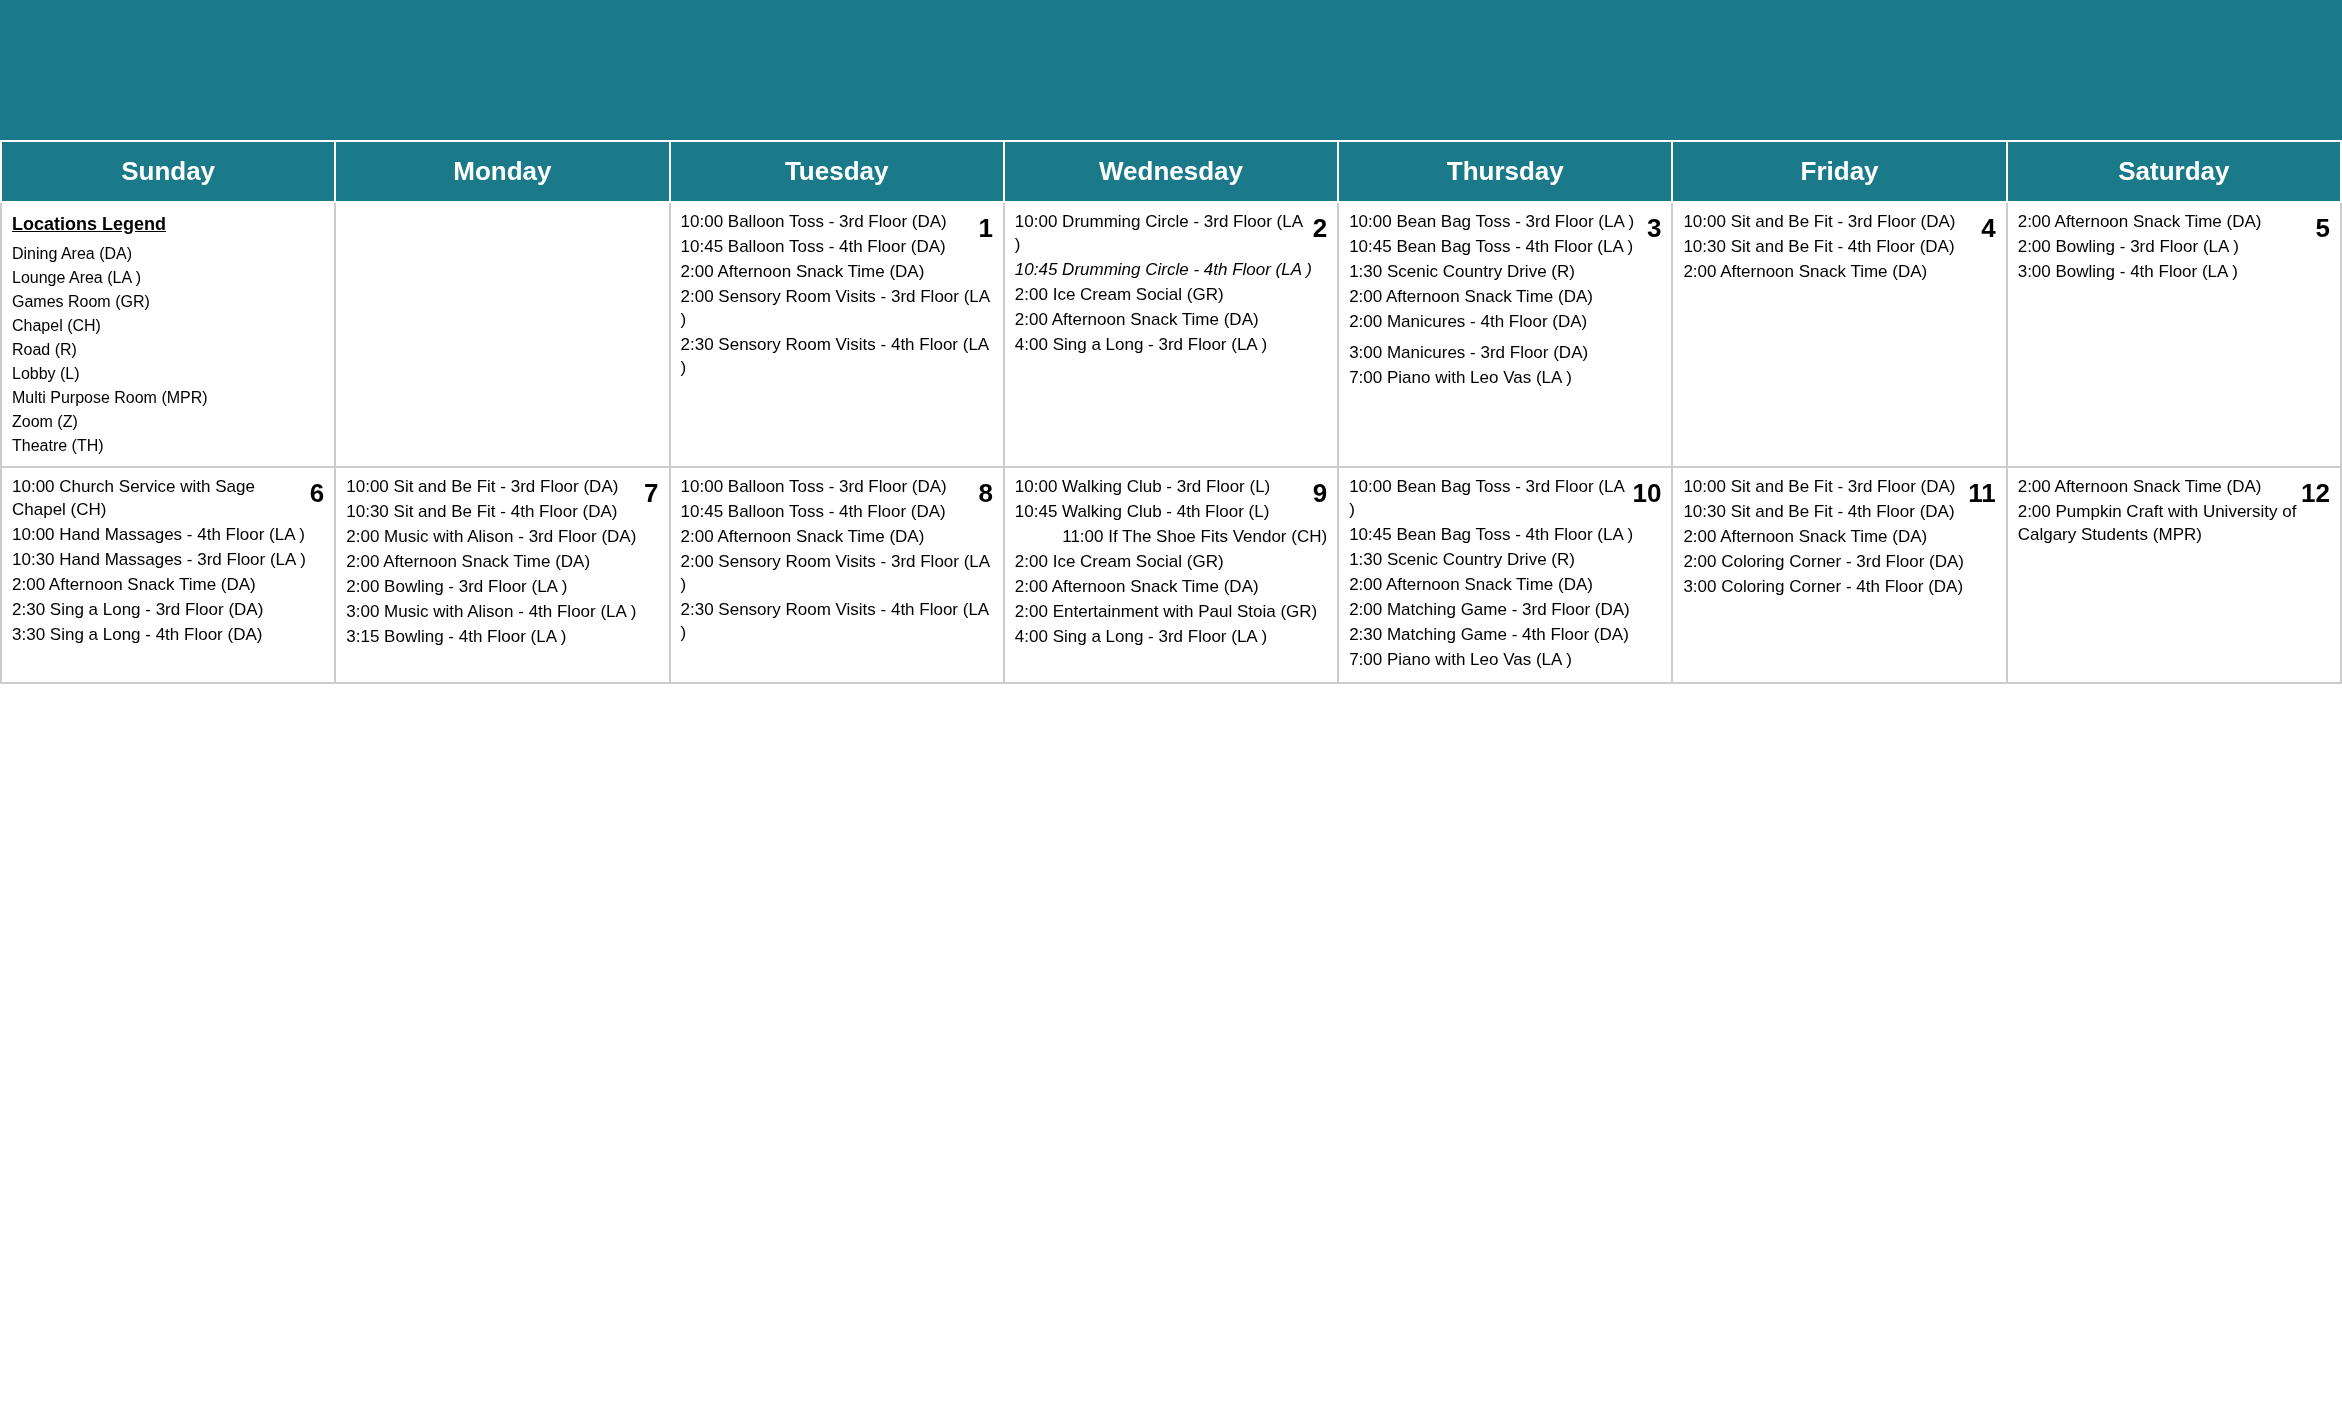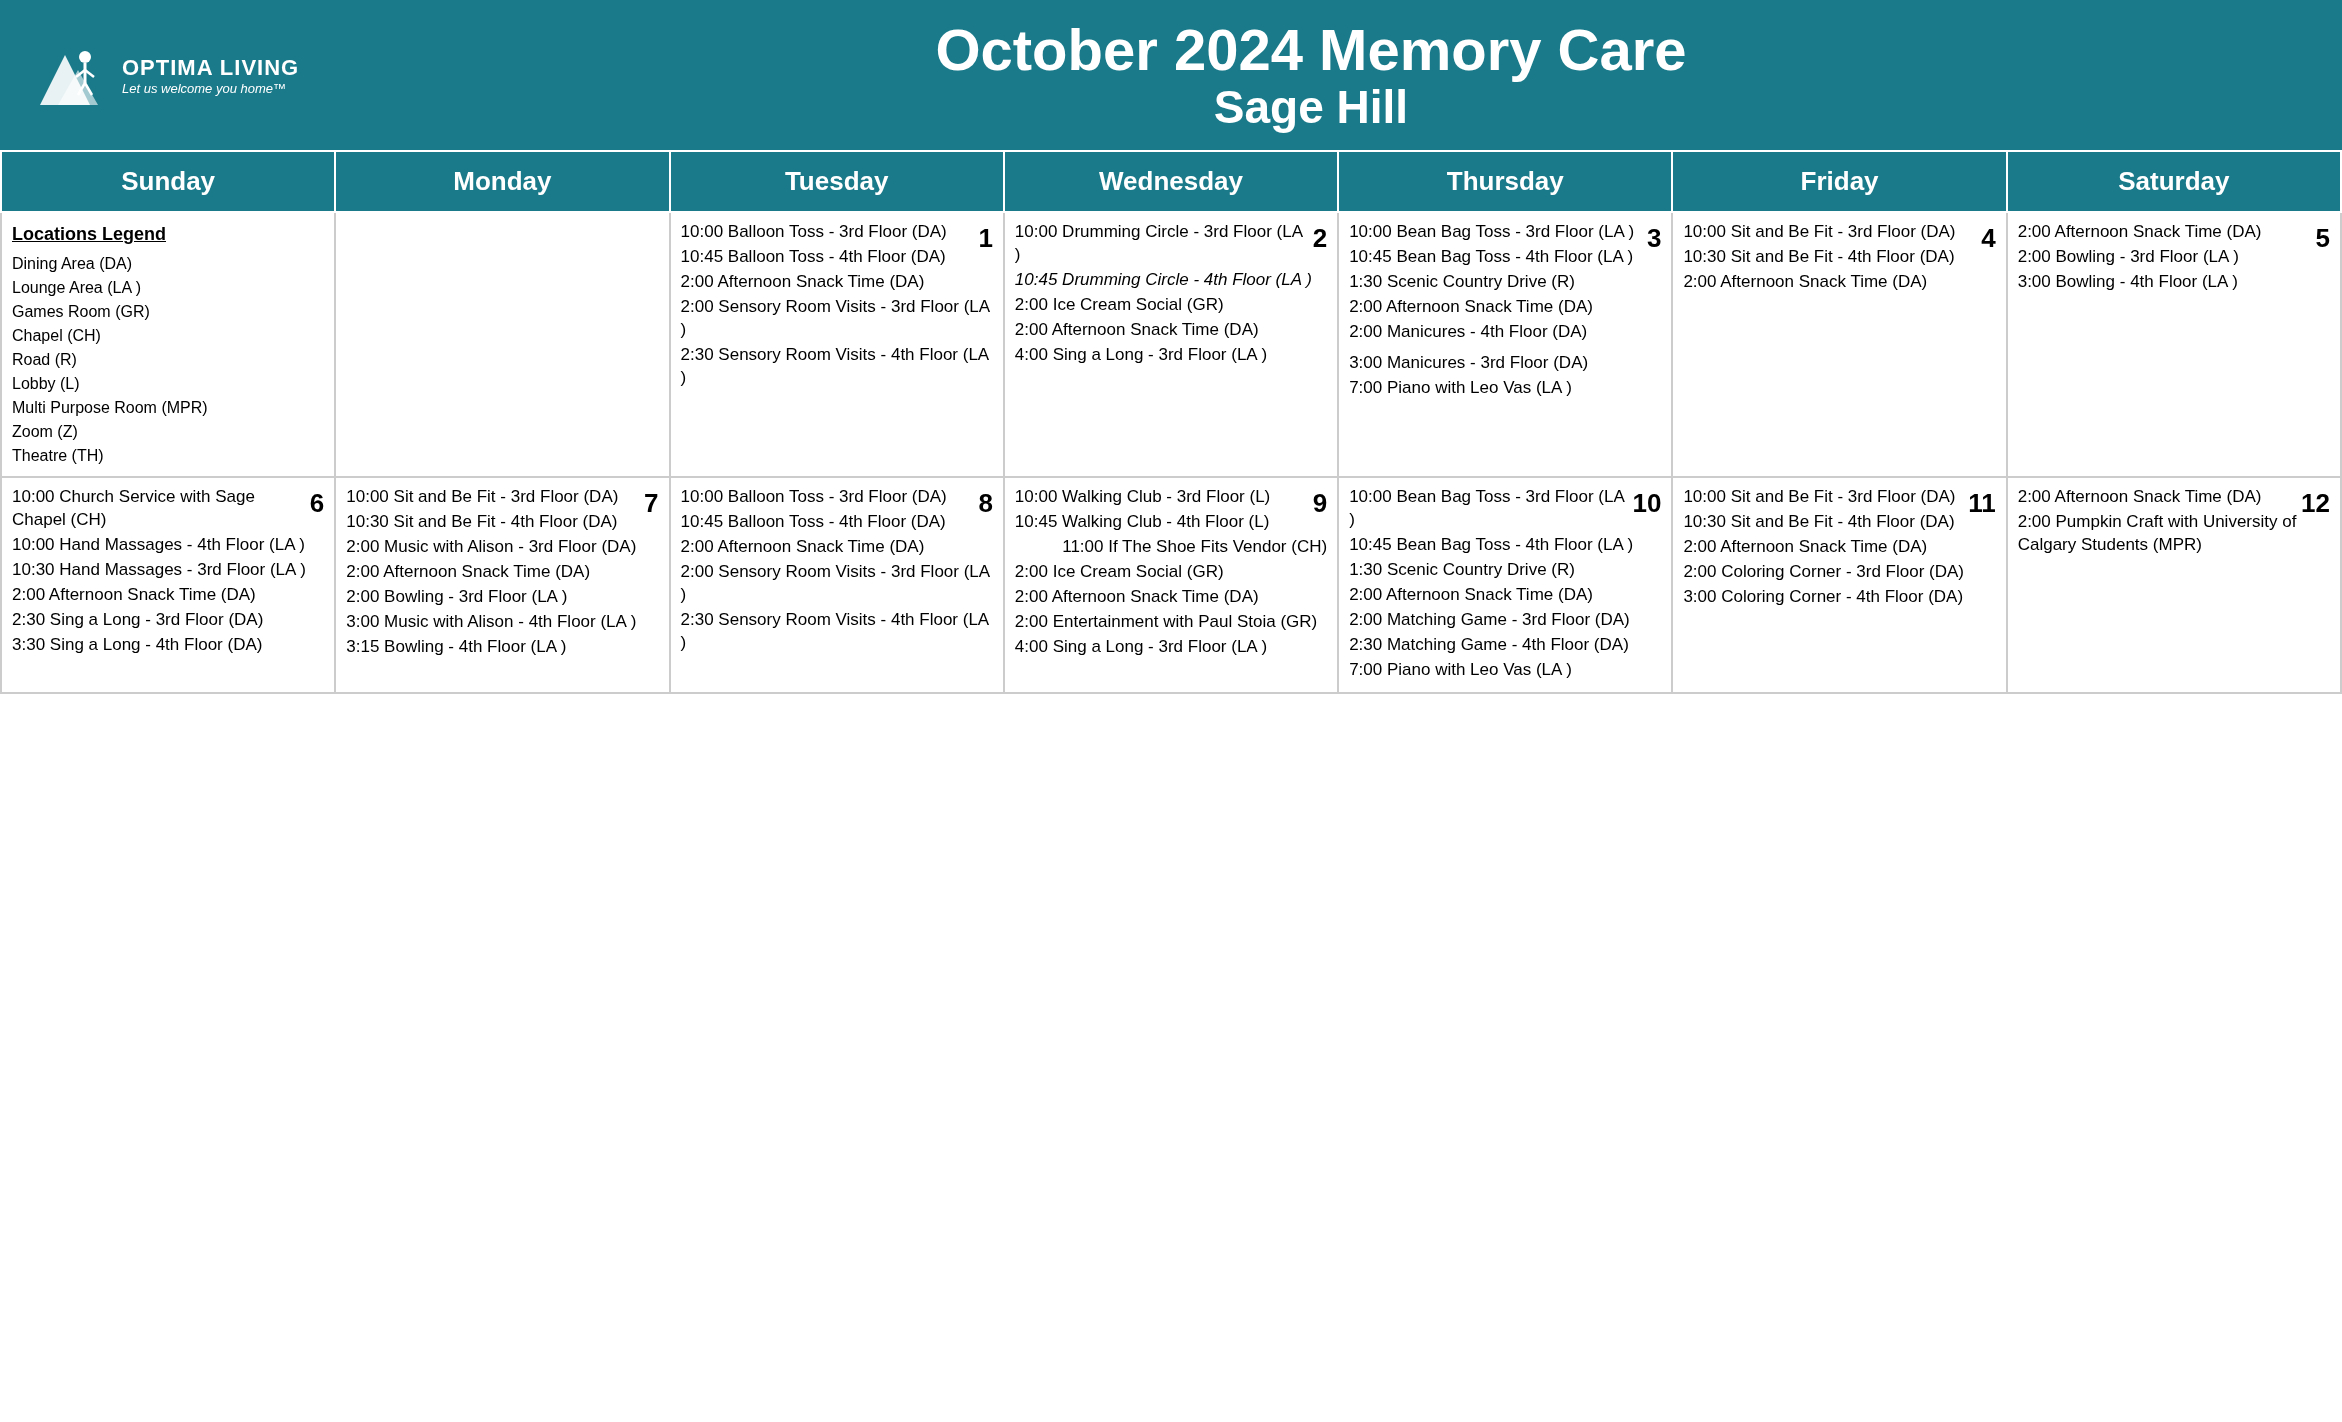--- a/index.html
+++ b/index.html
@@ -95,41 +95,20 @@
       text-decoration: underline;
       margin-bottom: 4px;
     }
   </style>
 </head>
 <body>
 
 <div>
 
   <div class="header">
-    <div class="logo-area">
-
-      <svg class="logo-icon" viewBox="0 0 80 80" fill="none" xmlns="http://www.w3.org/2000/svg">
-        <polygon points="10,70 35,20 60,70" fill="white" opacity="0.9"></polygon>
-        <polygon points="28,70 48,35 68,70" fill="white" opacity="0.6"></polygon>
-        <circle cx="55" cy="22" r="6" fill="white"></circle>
-        <line x1="55" y1="28" x2="55" y2="48" stroke="white" stroke-width="3"></line>
-        <line x1="55" y1="35" x2="46" y2="42" stroke="white" stroke-width="2.5"></line>
-        <line x1="55" y1="35" x2="64" y2="42" stroke="white" stroke-width="2.5"></line>
-        <line x1="55" y1="48" x2="48" y2="60" stroke="white" stroke-width="2.5"></line>
-        <line x1="55" y1="48" x2="62" y2="60" stroke="white" stroke-width="2.5"></line>
-      </svg>
-      <div class="logo-text">
-        <span class="logo-name">OPTIMA LIVING</span>
-        <span class="logo-tagline">Let us welcome you home™</span>
-      </div>
-    </div>
-    <div class="header-title">
-      <h1>October 2024 Memory Care</h1>
-      <h2>Sage Hill</h2>
-    </div>
   </div>
 
   <div class="calendar-wrapper">
     <table class="calendar">
       <thead>
         <tr>
           <th>Sunday</th>
           <th>Monday</th>
           <th>Tuesday</th>
           <th>Wednesday</th>

